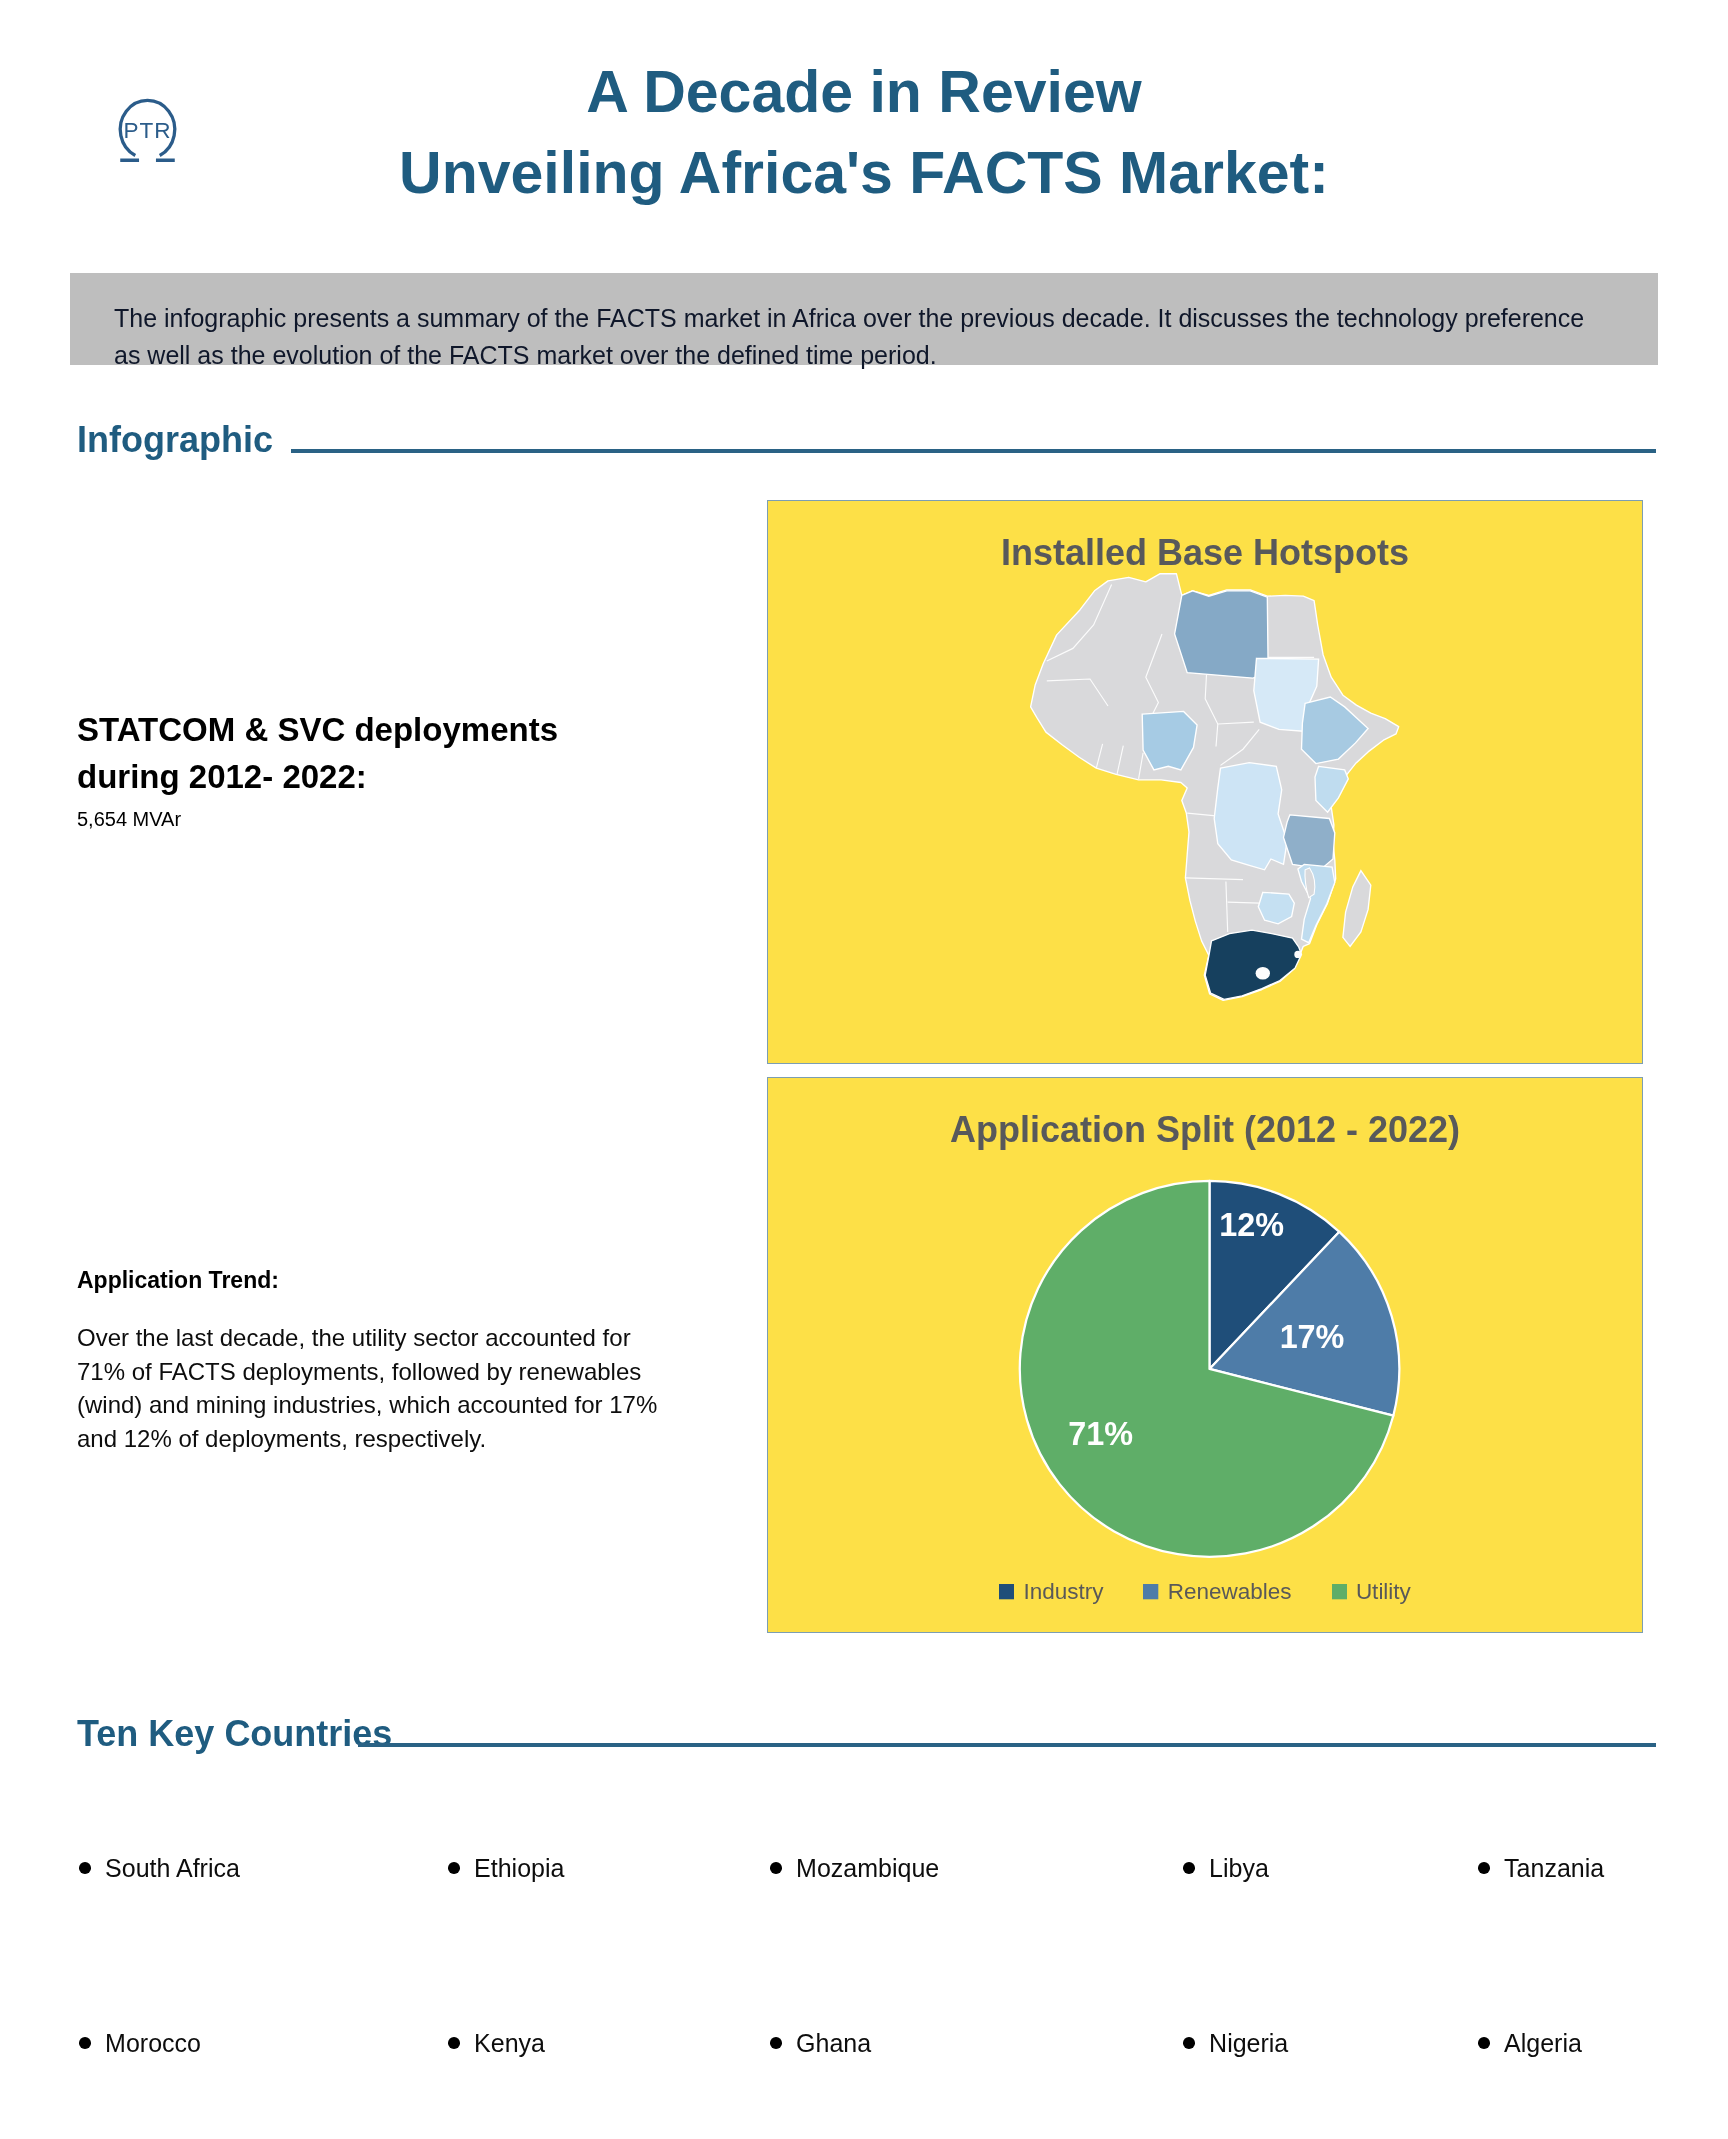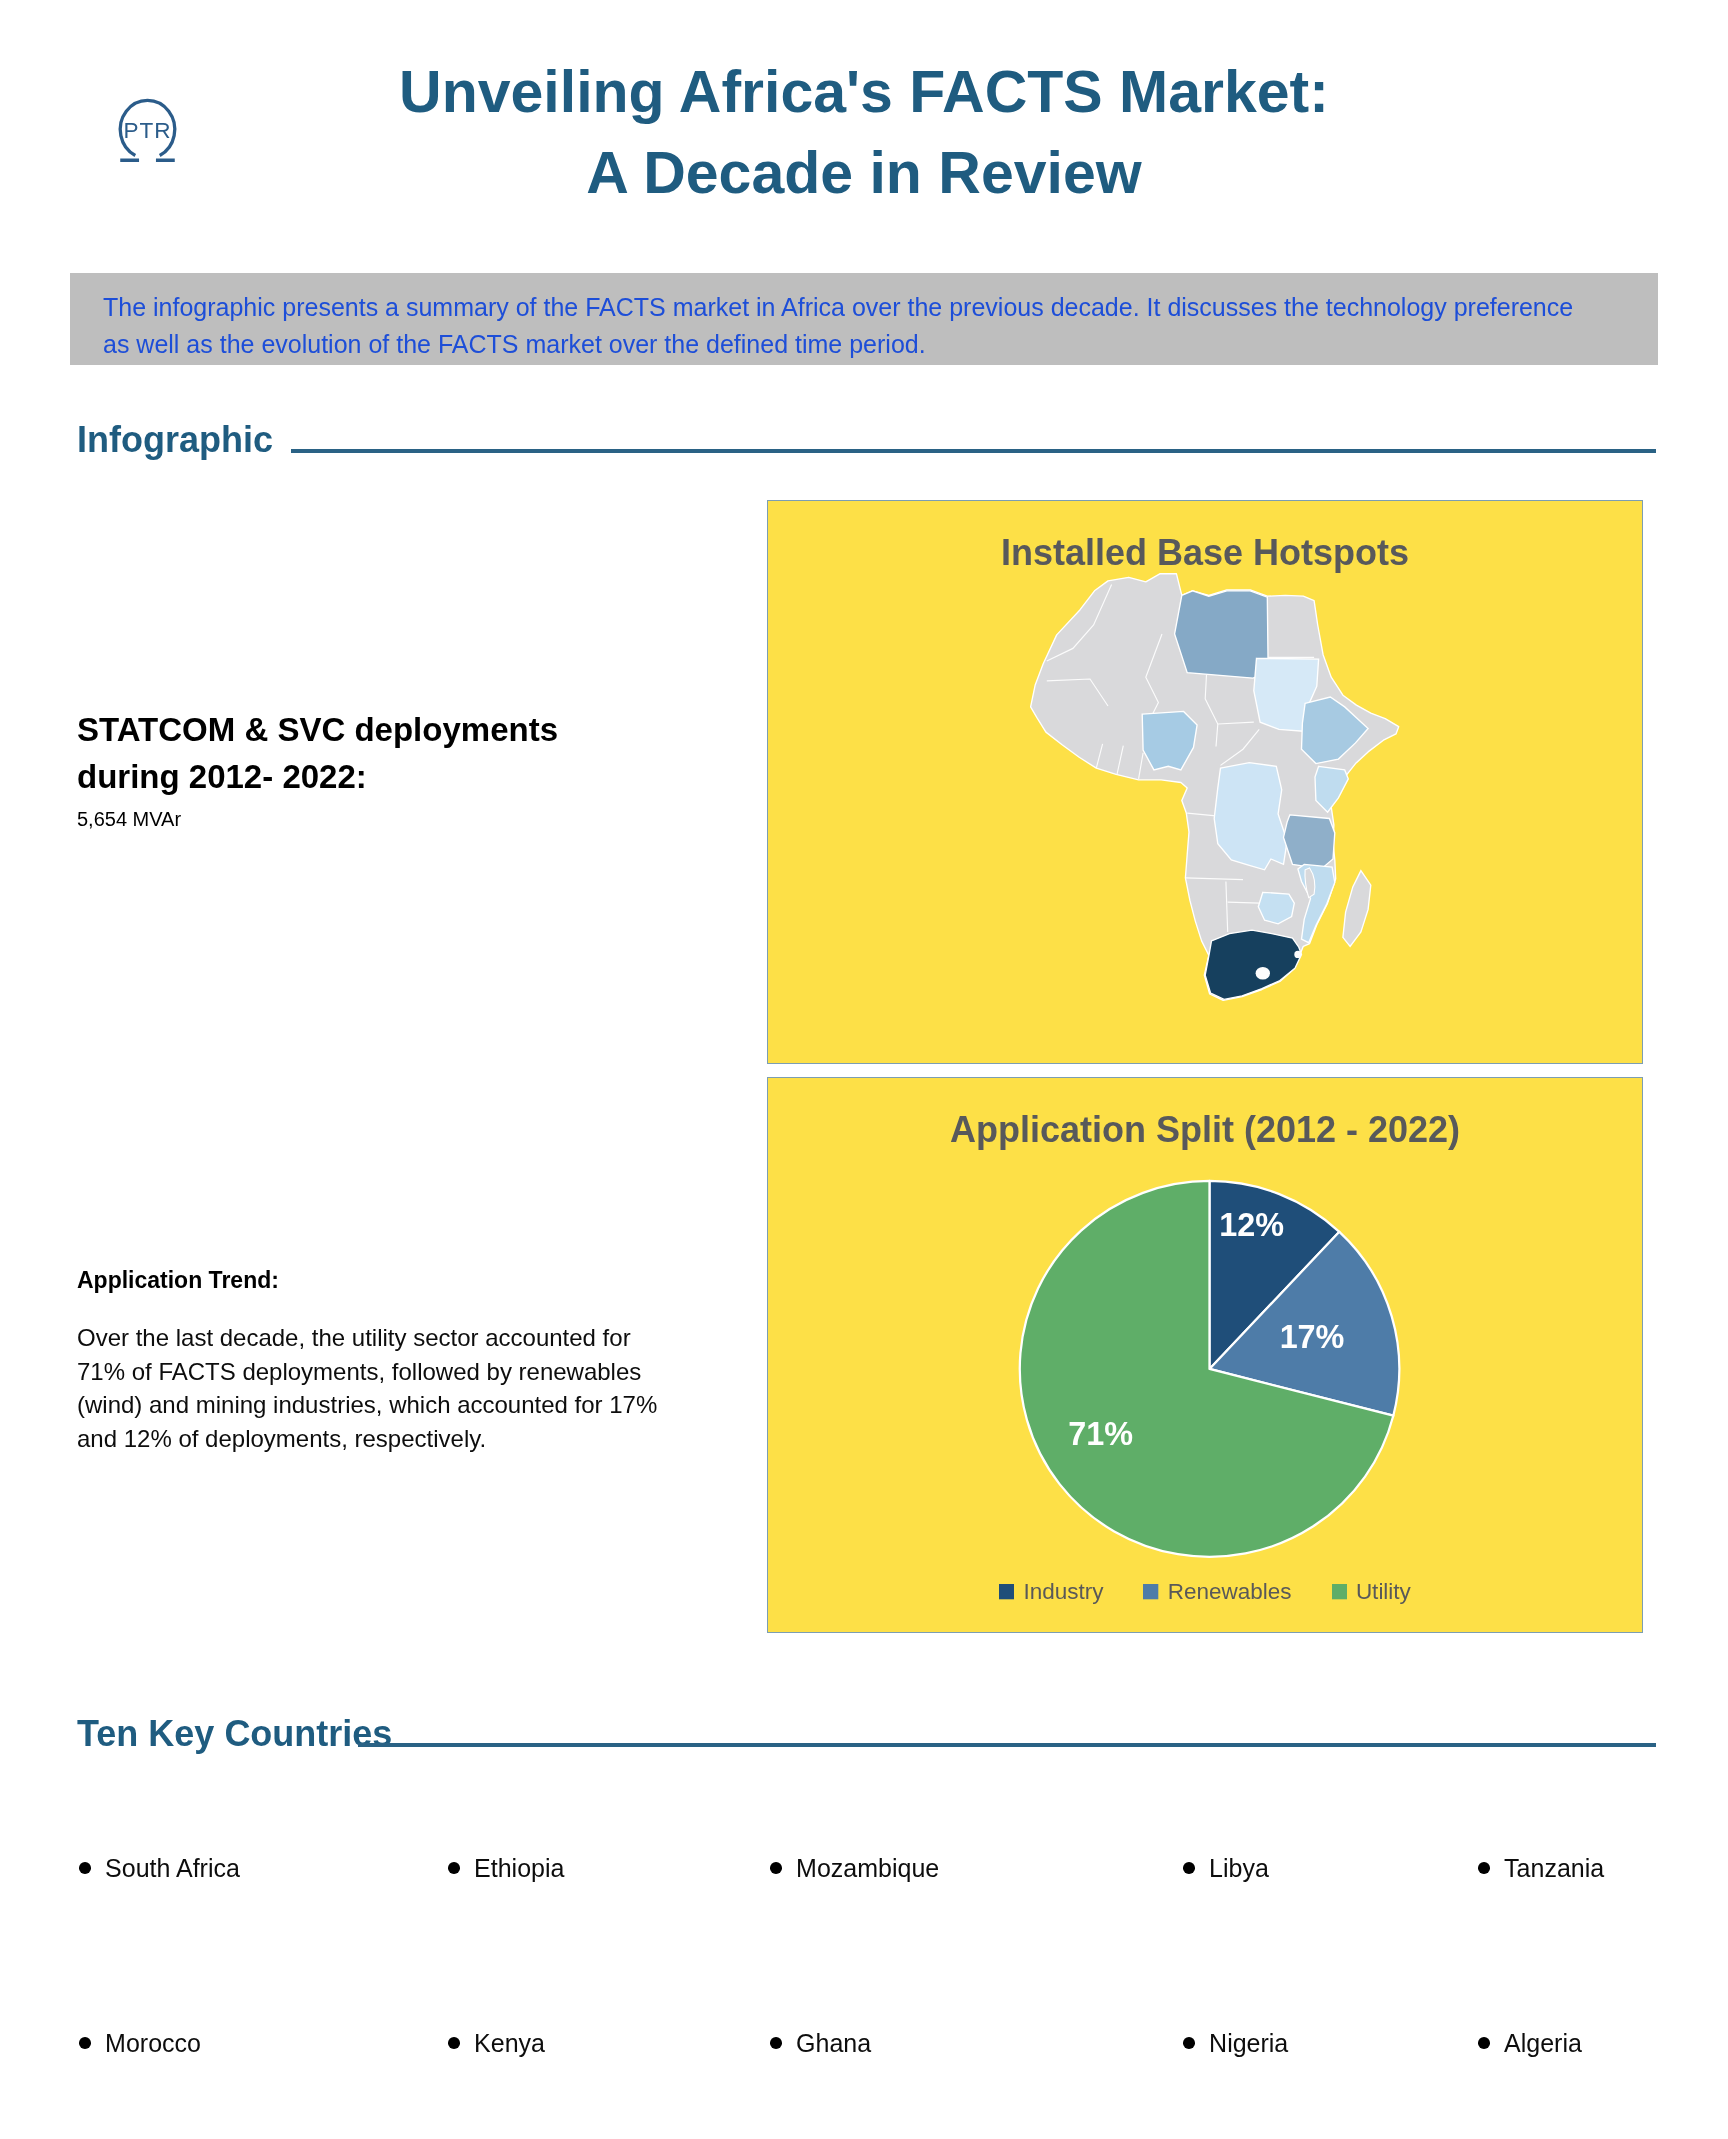--- a/index.html
+++ b/index.html
@@ -7,21 +7,21 @@
         font-family:"Liberation Sans", sans-serif;}
 
   
   .logo{position:absolute;left:97px;top:86px;width:101px;height:94px;}
   .main-title{position:absolute;left:0;top:52px;width:1728px;text-align:center;
               font-size:59px;font-weight:bold;color:#1F5C80;line-height:1.38;}
 
   
   .summary-band{position:absolute;left:70px;top:273px;width:1588px;height:92px;
                 background:#BEBEBE;box-sizing:border-box;padding:15.3px 32px;}
-  .summary-band p{margin:1px;font-size:25px;line-height:1.45;color:#1d4ed8;width:1494px;}
+  .summary-band p{margin:12px;font-size:25px;line-height:1.45;color:#0f172a;width:1494px;}
 
   
   .section-header{position:absolute;font-size:36px;font-weight:bold;color:#1F5C80;}
   .section-rule{position:absolute;height:3.6px;background:#2A6285;}
 
   
   .panel{position:absolute;left:767px;width:876px;border:1.8px solid #7C9EB2;background:#fde047;box-sizing:border-box;}
   .panel-map{top:500px;height:564px;}
   .panel-pie{top:1077px;height:556px;}
   .panel-title{position:absolute;left:0;top:31px;width:100%;text-align:center;
@@ -54,22 +54,22 @@
 
 <div class="page">
 
   <svg class="logo" viewBox="0 0 100 100">
     <path d="M37,74 A29,31 0 1 1 63,74" fill="none" stroke="#2B5C8A" stroke-width="3.5"></path>
     <path d="M21,79 H41 M59,79 H79" fill="none" stroke="#2B5C8A" stroke-width="3.5"></path>
     <text x="50" y="55" text-anchor="middle" font-size="24" fill="#2B5C8A" letter-spacing="1">PTR</text>
   </svg>
 
   <div class="main-title">
+    <div>A Decade in Review</div>
     <div>Unveiling Africa's FACTS Market:</div>
-    <div>A Decade in Review</div>
   </div>
 
   <div class="summary-band">
     <p>The infographic presents a summary of the FACTS market in Africa over the previous decade. It discusses the technology preference as well as the evolution of the FACTS market over the defined time period.</p>
   </div>
 
   <div class="section-header" style="left:77px;top:419px;">Infographic</div>
   <div class="section-rule" style="left:291px;top:449px;width:1365px;"></div>
 
   <div class="panel panel-map">

